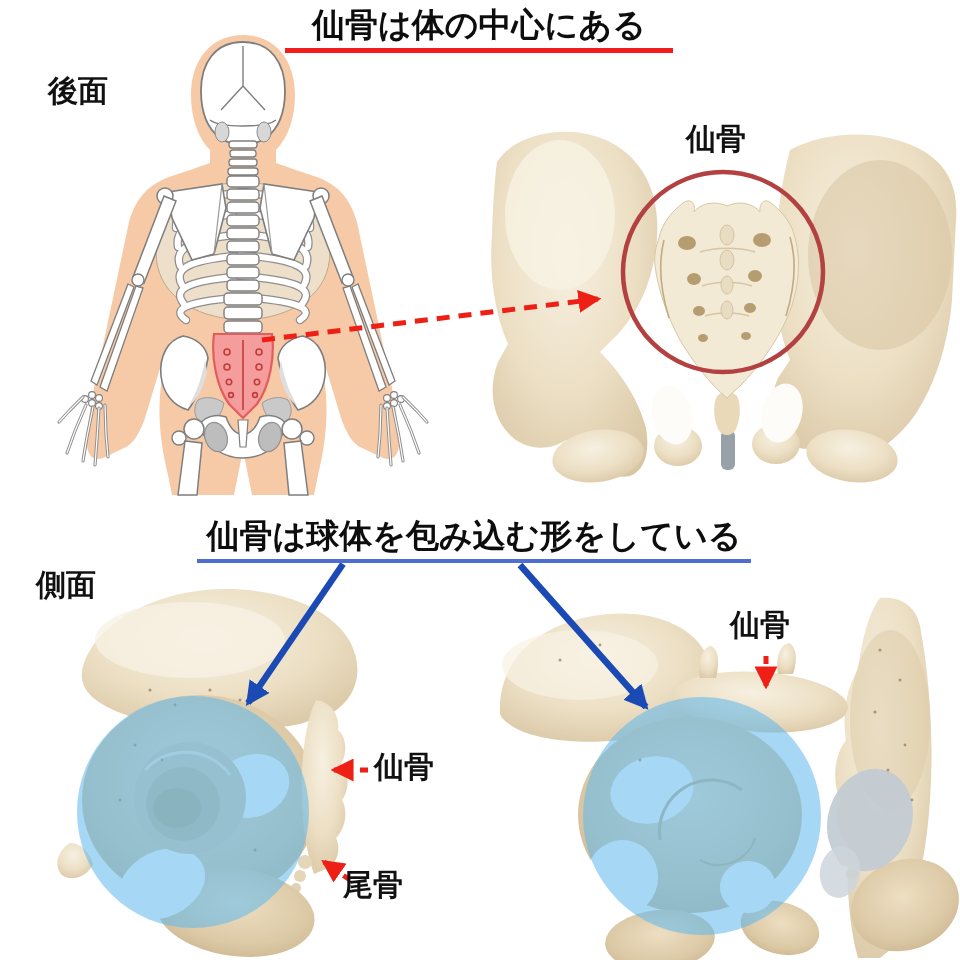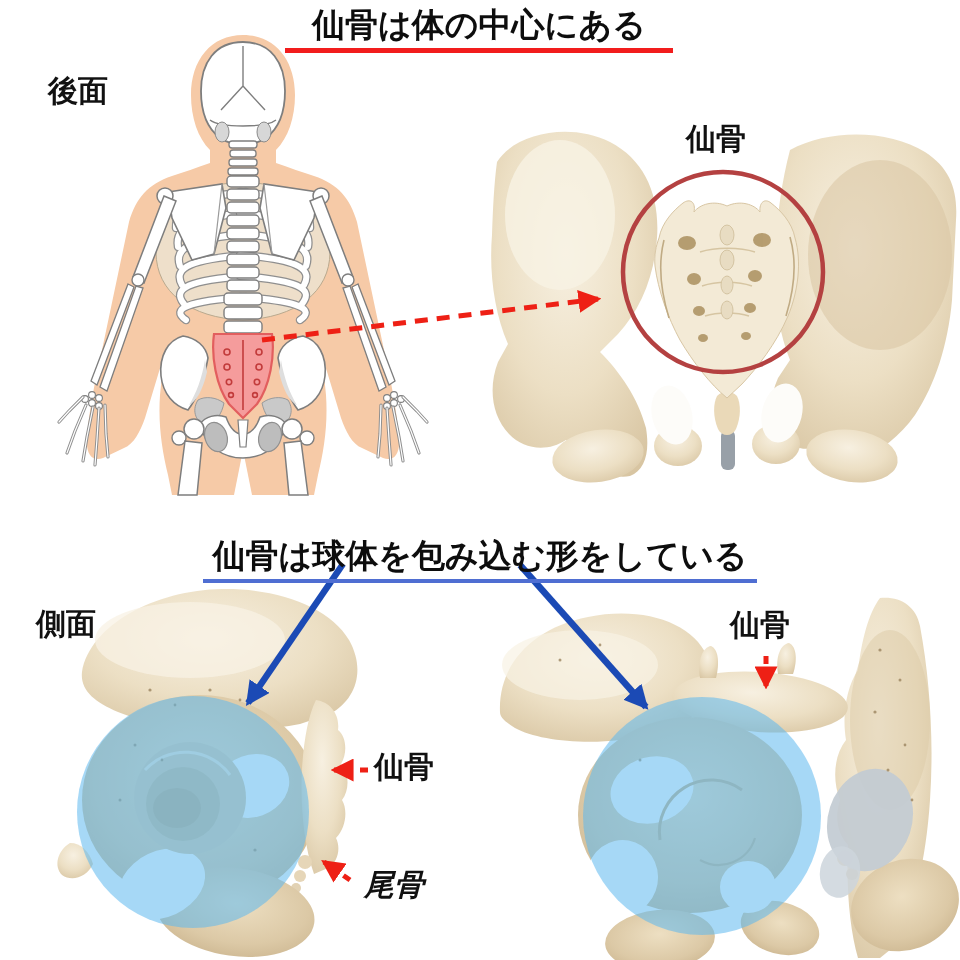--- a/index.html
+++ b/index.html
@@ -3,21 +3,21 @@
 <meta charset="utf-8">
 <style>
   html,body{margin:0;padding:0;background:#ffffff;}
   #stage{position:relative;width:960px;height:960px;background:#ffffff;overflow:hidden;
          font-family:"DejaVu Sans","Liberation Sans",sans-serif;}
   #figures{position:absolute;left:0;top:0;}
   .label{position:absolute;font-weight:bold;color:#111;font-size:30px;line-height:1.15;white-space:nowrap;}
   .title{position:absolute;font-weight:bold;color:#0d0d0d;font-size:33px;line-height:1.2;
          text-align:center;white-space:nowrap;padding-bottom:3px;}
   .title-top{left:285px;top:5px;width:388px;border-bottom:5px solid #f21d1d;}
-  .title-bottom{left:203px;top:516px;width:554px;border-bottom:4px solid #4f6ed2;margin-top:20px;}
+  .title-bottom{left:197px;top:516px;width:554px;border-bottom:4px solid #4f6ed2;}
 </style>
 </head>
 <body>
 
 <div id="stage">
 
   <svg id="figures" width="960" height="960" viewBox="0 0 960 960" xmlns="http://www.w3.org/2000/svg">
     <defs>
       <marker id="mRed" viewBox="0 0 10 10" refX="8.5" refY="5" markerWidth="4.6" markerHeight="4.6" orient="auto-start-reverse">
         <path d="M0,0 L10,5 L0,10 Z" fill="#ee2015"></path>
@@ -291,20 +291,20 @@
   </svg>
 
   <div class="title title-top">仙骨は体の中心にある</div>
 
   <div class="label" style="left:48px;top:74px;">後面</div>
 
   <div class="label" style="left:686px;top:122px;">仙骨</div>
 
   <div class="title title-bottom">仙骨は球体を包み込む形をしている</div>
 
-  <div class="label" style="left:36px;top:568px;margin-top:39px;">側面</div>
+  <div class="label" style="left:36px;top:568px;">側面</div>
 
   <div class="label" style="left:374px;top:750px;">仙骨</div>
 
-  <div class="label" style="left:364px;top:868px;font-style:italic;">尾骨</div>
+  <div class="label" style="left:343px;top:868px;">尾骨</div>
 
   <div class="label" style="left:730px;top:608px;">仙骨</div>
 </div>
 
 </body></html>

